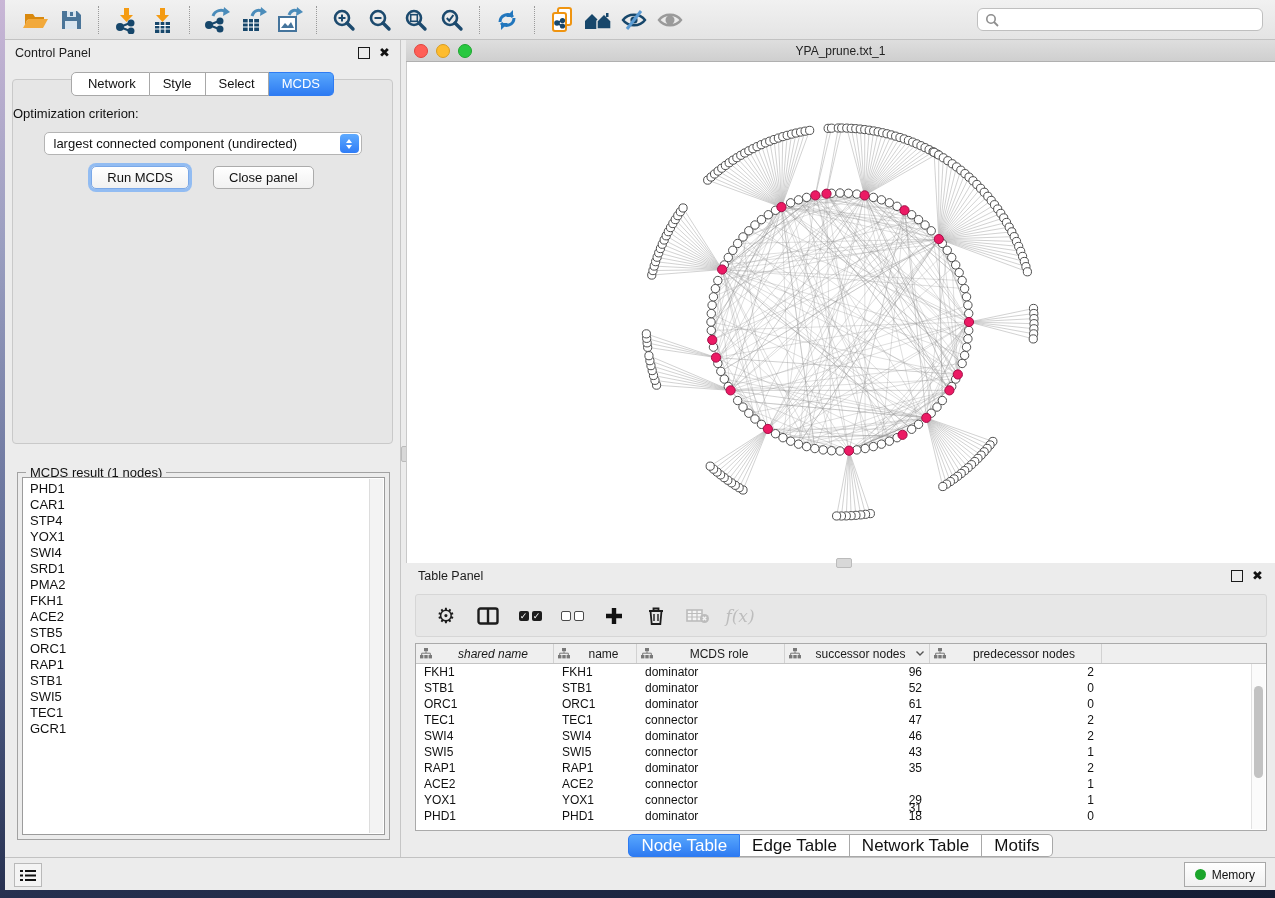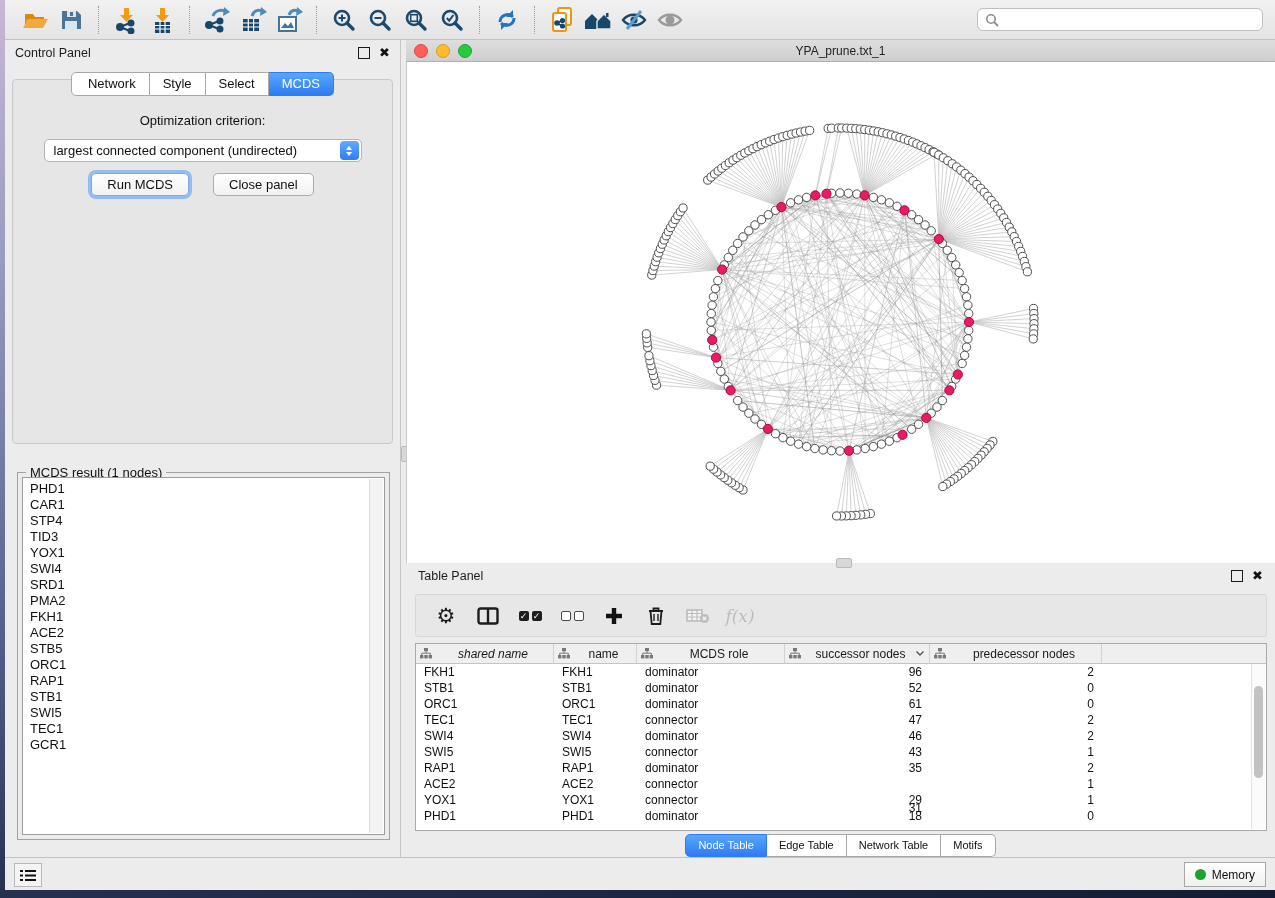--- a/index.html
+++ b/index.html
@@ -28,21 +28,21 @@
   .float-btn{width:10px;height:10px;border:1.6px solid #1a1a1a;display:inline-block;}
   .close-btn{font-family:"DejaVu Sans",sans-serif;font-size:13px;color:#111;line-height:10px;font-weight:bold;}
   .tabrow{display:flex;justify-content:center;margin-top:6px;position:relative;z-index:2;}
   .tab{height:22px;line-height:22px;padding:0 13px;background:#fff;border:1px solid #a8a8a8;
     font-size:13px;color:#111;border-left:none;}
   .tab:first-child{border-left:1px solid #a8a8a8;border-radius:5px 0 0 5px;padding-left:16px;}
   .tab:last-child{border-radius:0 5px 5px 0;}
   .tab.active{background:linear-gradient(#58a7fd,#2e7bf2);color:#fff;border-color:#2e7bf2;}
   .cp-body{position:absolute;left:7px;right:7px;top:39px;height:363px;background:#e6e6e6;
     border:1px solid #c9c9c9;border-radius:4px;}
-  .opt-label{text-align:center;margin-top:33px;font-size:13px;color:#111;}
+  .opt-label{margin-top:26px;font-size:13px;color:#111;}
   .selectbox{margin:11px auto 0;width:318px;height:23px;background:#fff;border:1px solid #b4b4b4;
     border-radius:5px;display:flex;align-items:center;box-sizing:border-box;}
   .selectbox .val{flex:1;font-size:13px;padding-left:9px;color:#111;white-space:nowrap;}
   .sel-cap{width:19px;height:19px;margin-right:2px;border-radius:4px;
     background:linear-gradient(#5fabff,#2f7cf6);display:flex;flex-direction:column;align-items:center;justify-content:center;gap:2px;}
   .tri-up{width:0;height:0;border-left:3.5px solid transparent;border-right:3.5px solid transparent;border-bottom:4.5px solid #fff;}
   .tri-dn{width:0;height:0;border-left:3.5px solid transparent;border-right:3.5px solid transparent;border-top:4.5px solid #fff;}
   .btnrow{display:flex;justify-content:center;gap:24px;margin-top:11px;}
   .pushbtn{height:23px;padding:0 15px;background:linear-gradient(#fff,#f1f1f1);border:1px solid #ababab;
     border-radius:5px;font-size:13px;color:#111;}
@@ -84,21 +84,21 @@
   .tbl{position:absolute;left:9px;right:8px;top:80px;height:188px;background:#fff;border:1px solid #aaa;box-sizing:border-box;overflow:hidden;}
   .tbl-head{display:flex;height:19px;background:#efefef;border-bottom:1px solid #c4c4c4;}
   .th{display:flex;align-items:center;font-size:12px;color:#1a1a1a;border-right:1px solid #d2d2d2;box-sizing:border-box;padding:0 4px;}
   .th .lbl{flex:1;text-align:center;}
   .tbl-body .tr{display:flex;height:16px;align-items:center;}
   .td{font-size:12px;color:#111;box-sizing:border-box;padding:0 8px;white-space:nowrap;}
   .td.num{text-align:right;}
   .tbl-scroll{position:absolute;top:20px;bottom:1px;right:1px;width:13px;background:#fbfbfb;border-left:1px solid #e2e2e2;}
   .tbl-thumb{position:absolute;left:2px;right:2px;top:22px;height:92px;background:#c2c2c2;border-radius:5px;}
   .tp-tabs{position:absolute;left:0;right:0;top:271px;display:flex;justify-content:center;}
-  .tp-tab{height:21px;line-height:21px;padding:0 12px;background:#fff;border:1px solid #a8a8a8;border-left:none;font-size:11px;color:#111;}
+  .tp-tab{height:21px;line-height:21px;padding:0 12px;background:#fff;border:1px solid #a8a8a8;border-left:none;font-size:17px;color:#111;}
   .tp-tab:first-child{border-left:1px solid #a8a8a8;border-radius:5px 0 0 5px;}
   .tp-tab:last-child{border-radius:0 5px 5px 0;}
   .tp-tab.active{background:linear-gradient(#58a7fd,#2e7bf2);color:#fff;border-color:#2e7bf2;}
 
   
   .statusbar{position:absolute;left:0;right:0;bottom:0;height:32px;background:#ececec;border-top:1px solid #c2c2c2;}
   .list-btn{position:absolute;left:9px;top:5px;width:26px;height:22px;background:#f4f4f4;border:1px solid #b9b9b9;
     display:flex;align-items:center;justify-content:center;}
   .mem-btn{position:absolute;right:9px;top:4px;height:23px;background:linear-gradient(#fff,#f0f0f0);
     border:1px solid #a8a8a8;display:flex;align-items:center;gap:6px;padding:0 10px;font-size:12px;color:#111;}
@@ -284,21 +284,20 @@
         <button class="pushbtn">Close panel</button>
       </div>
     </div>
     <div class="groupbox">
       <span class="gb-legend">MCDS result (1 nodes)</span>
       <div class="gb-list">
         <div class="gb-items">
             <div>PHD1</div>
             <div>CAR1</div>
             <div>STP4</div>
-            <div>TID3</div>
             <div>YOX1</div>
             <div>SWI4</div>
             <div>SRD1</div>
             <div>PMA2</div>
             <div>FKH1</div>
             <div>ACE2</div>
             <div>STB5</div>
             <div>ORC1</div>
             <div>RAP1</div>
             <div>STB1</div>

